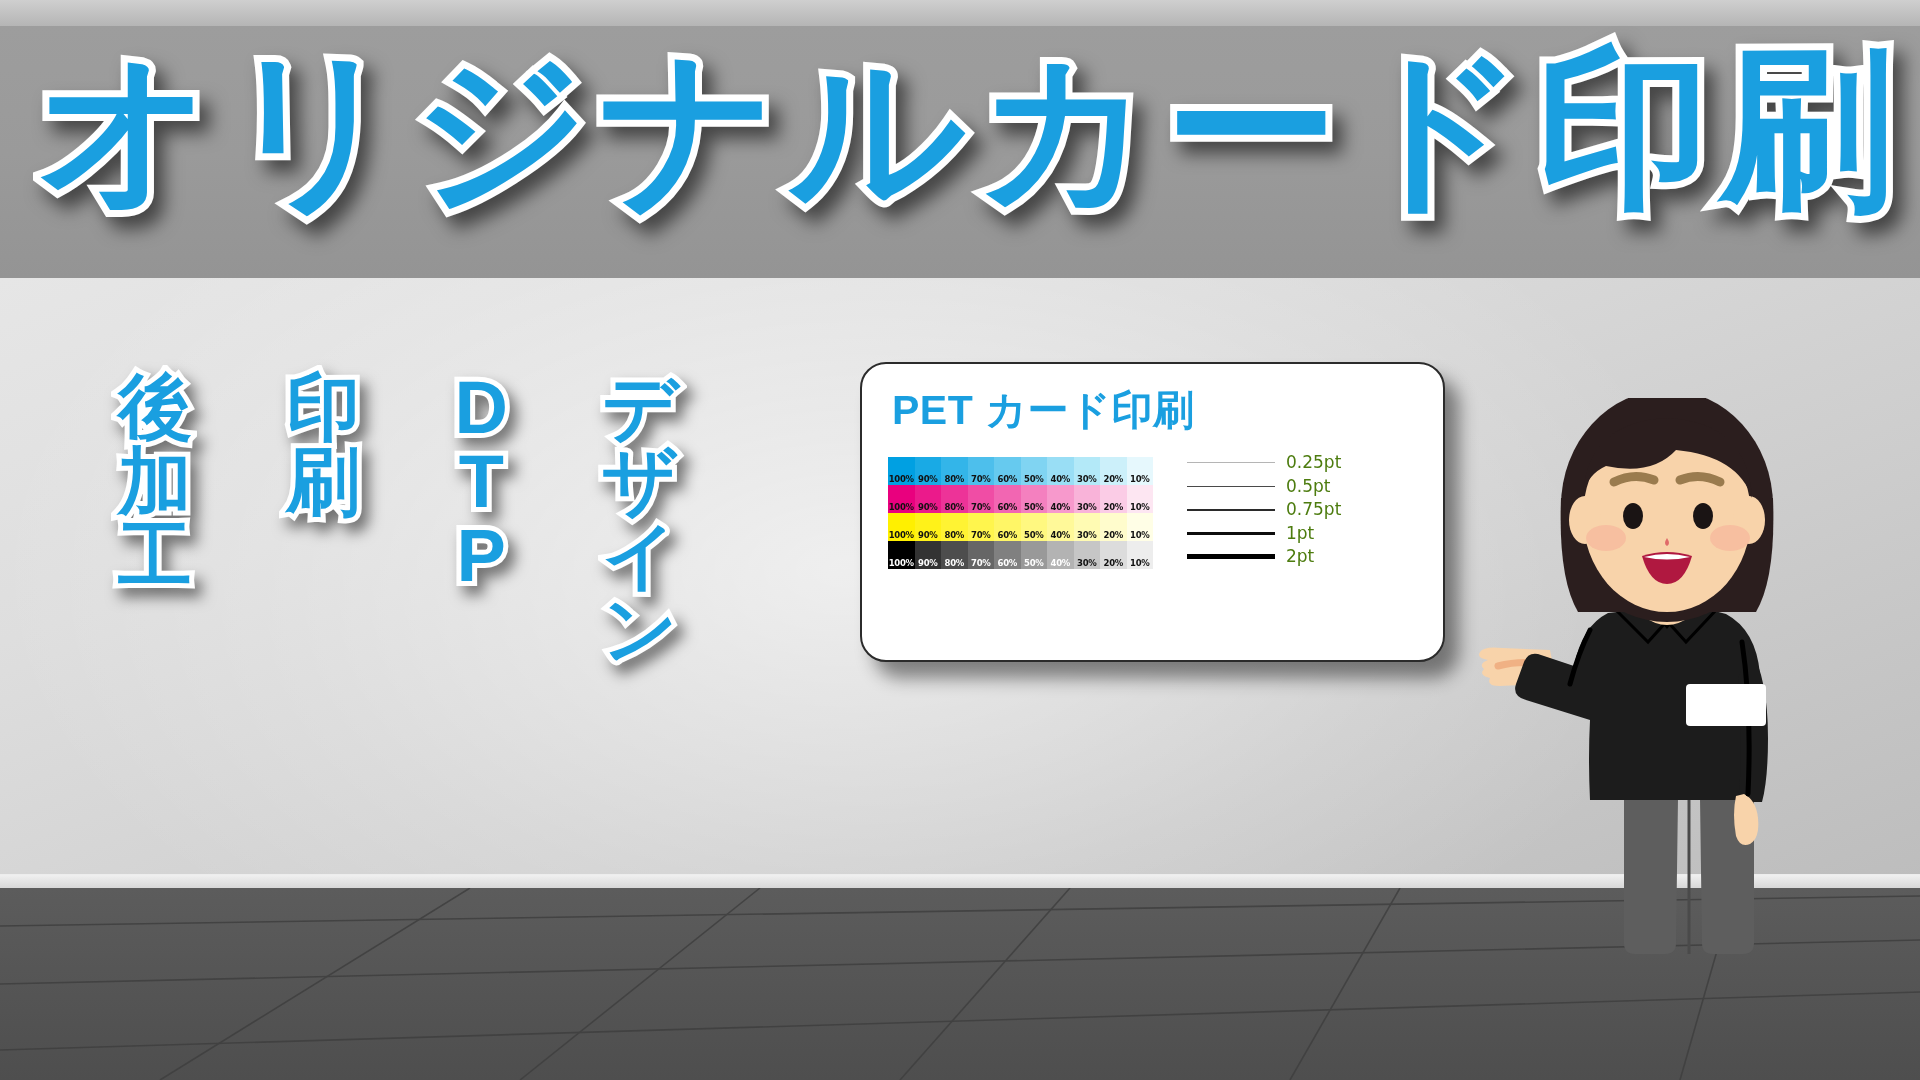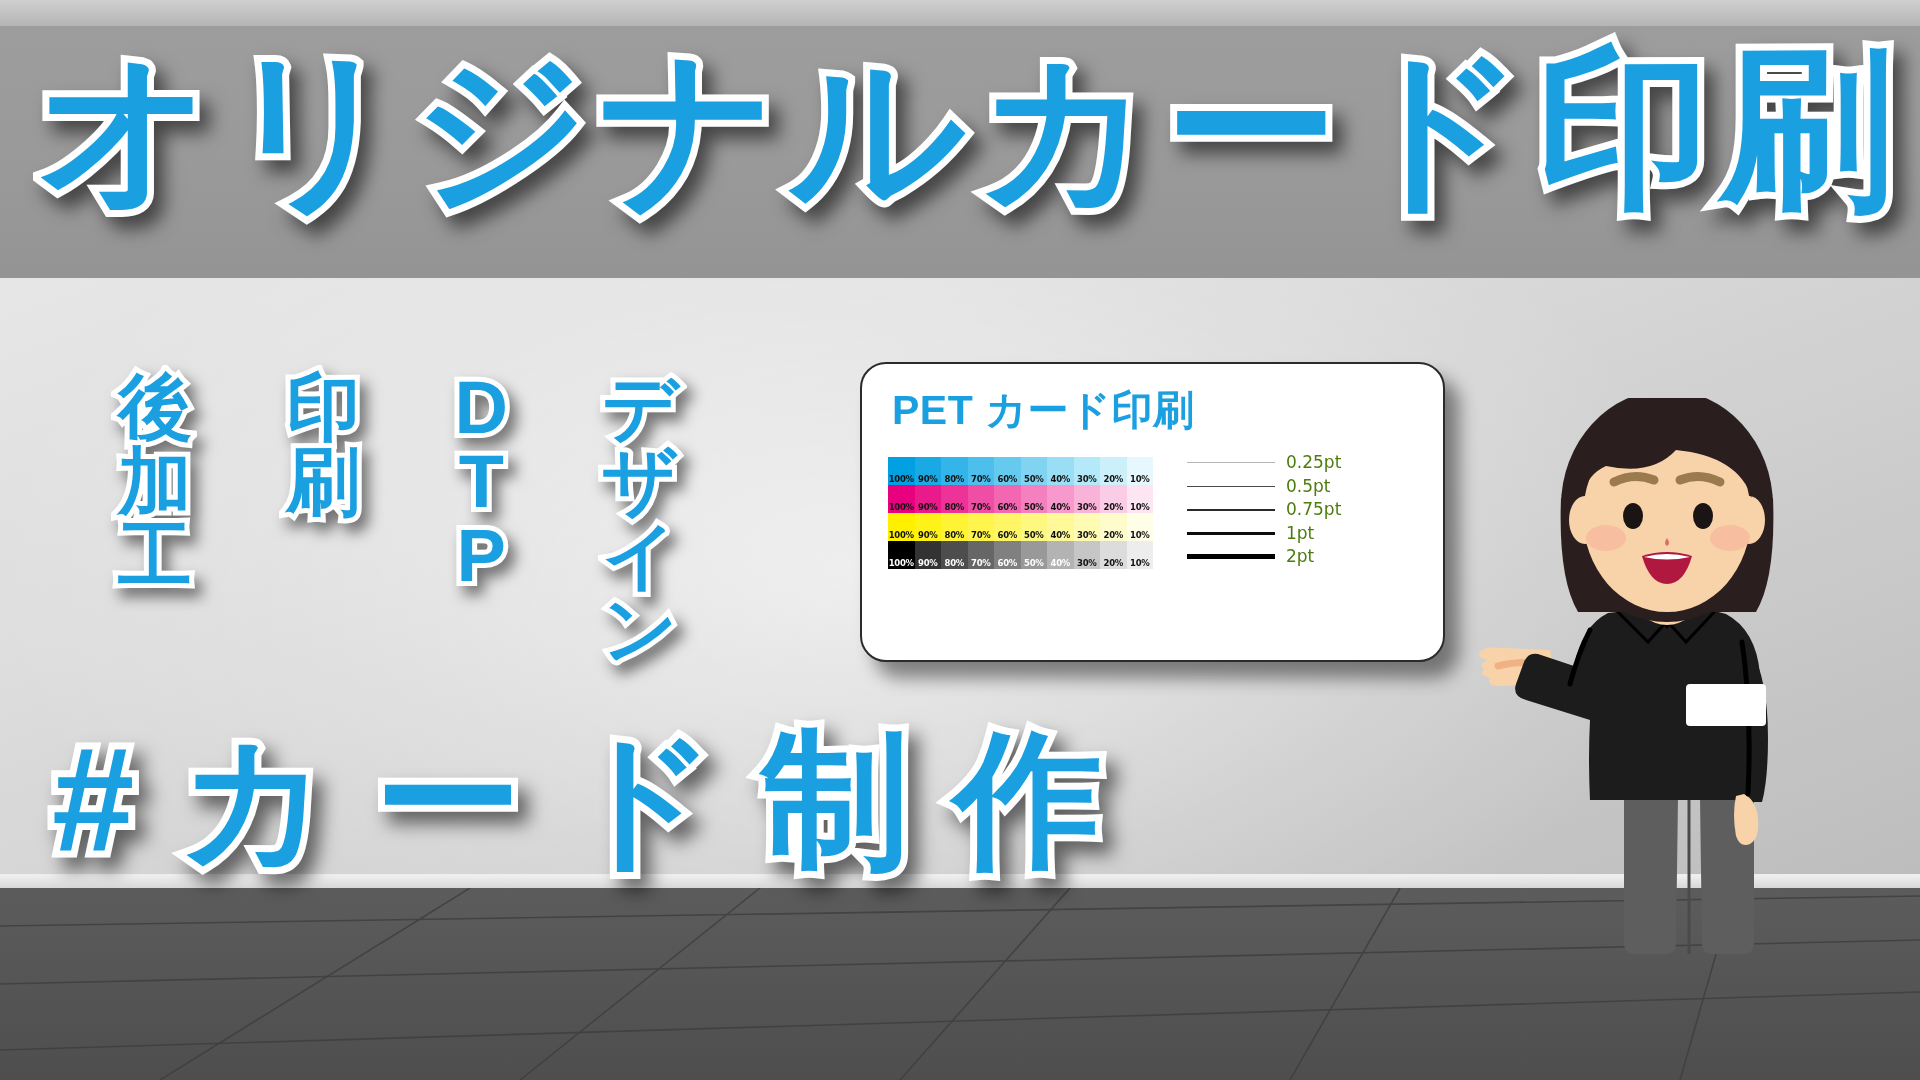--- a/index.html
+++ b/index.html
@@ -415,22 +415,14 @@
       <ellipse cx="168" cy="140" rx="20" ry="13" fill="#F7B89C" opacity=".75"></ellipse>
       <ellipse cx="292" cy="140" rx="20" ry="13" fill="#F7B89C" opacity=".75"></ellipse>
 
       <path d="M229 140 q4 6 0 8 q-4 -2 0 -8" fill="#E06A6A"></path>
 
       <path d="M204 158 Q229 150 254 158 Q246 186 229 186 Q212 186 204 158 Z" fill="#B01840"></path>
       <path d="M206 159 Q229 153 252 159 Q229 164 206 159 Z" fill="#FFFFFF"></path>
     </svg>
   </div>
 
-  <div class="hashtag sticker">
-    <span>#</span>
-    <span>カ</span>
-    <span>ー</span>
-    <span>ド</span>
-    <span>制</span>
-    <span>作</span>
-  </div>
 
 </div>
 
 </body></html>

